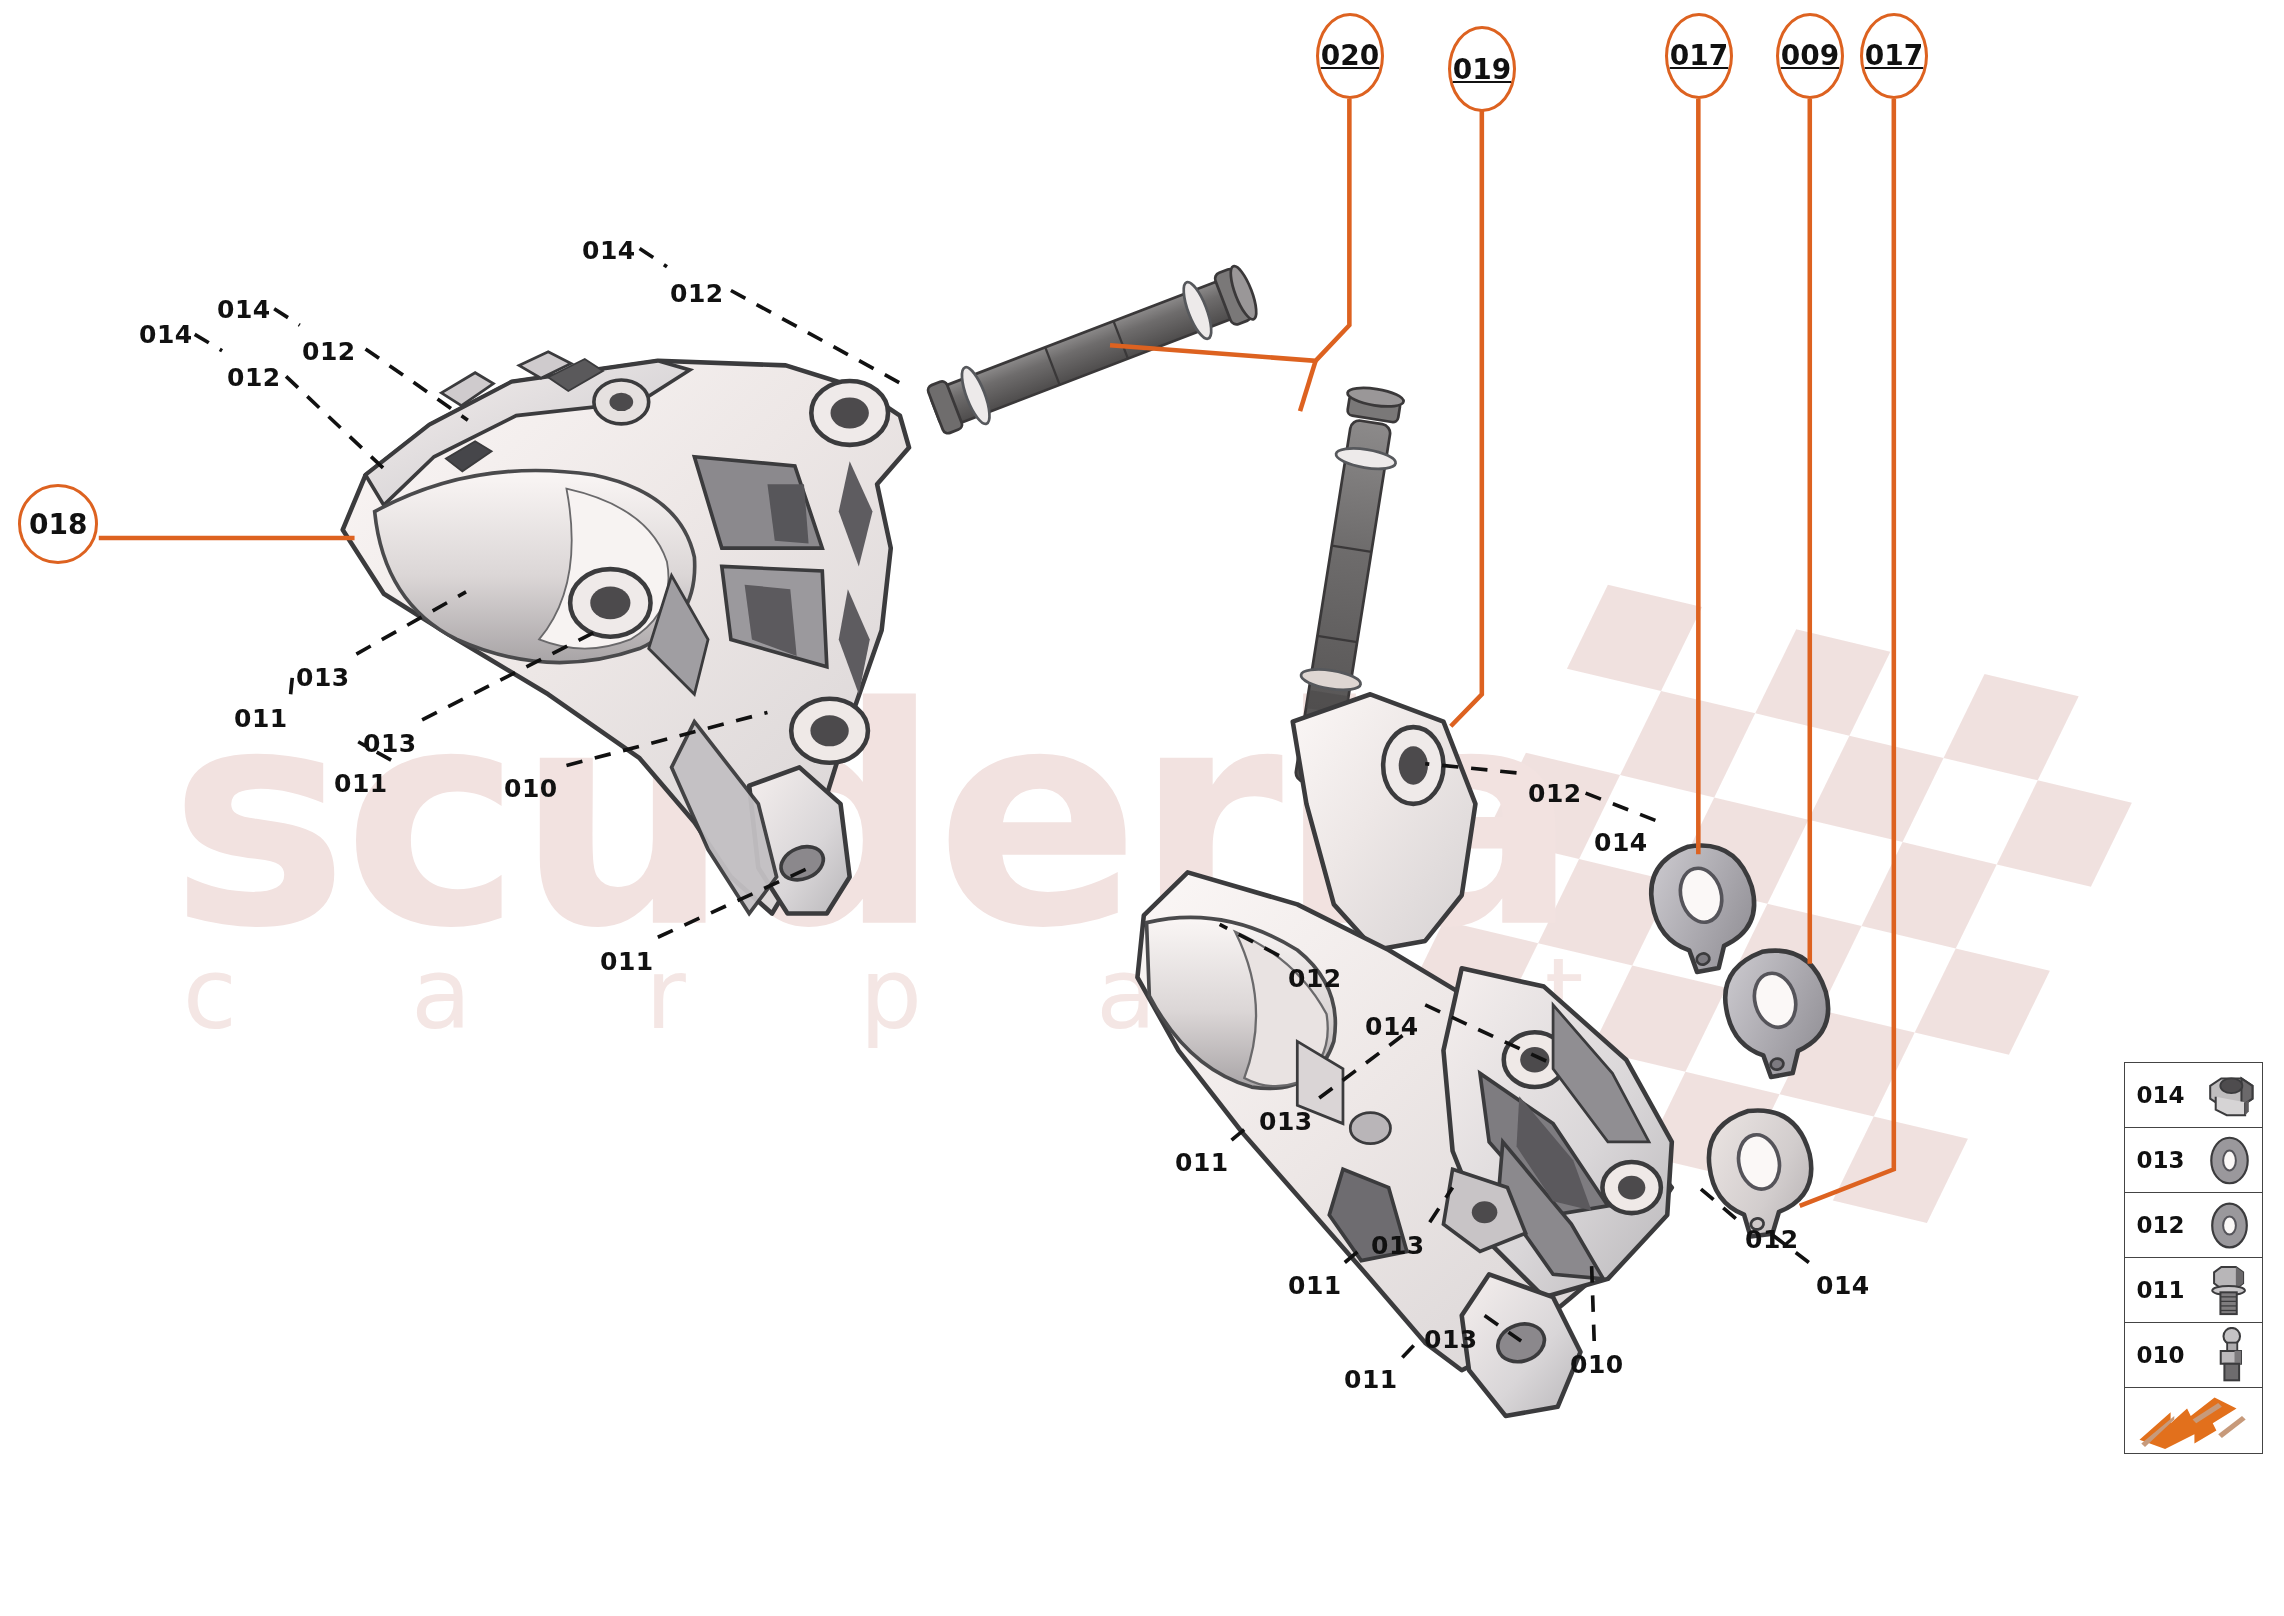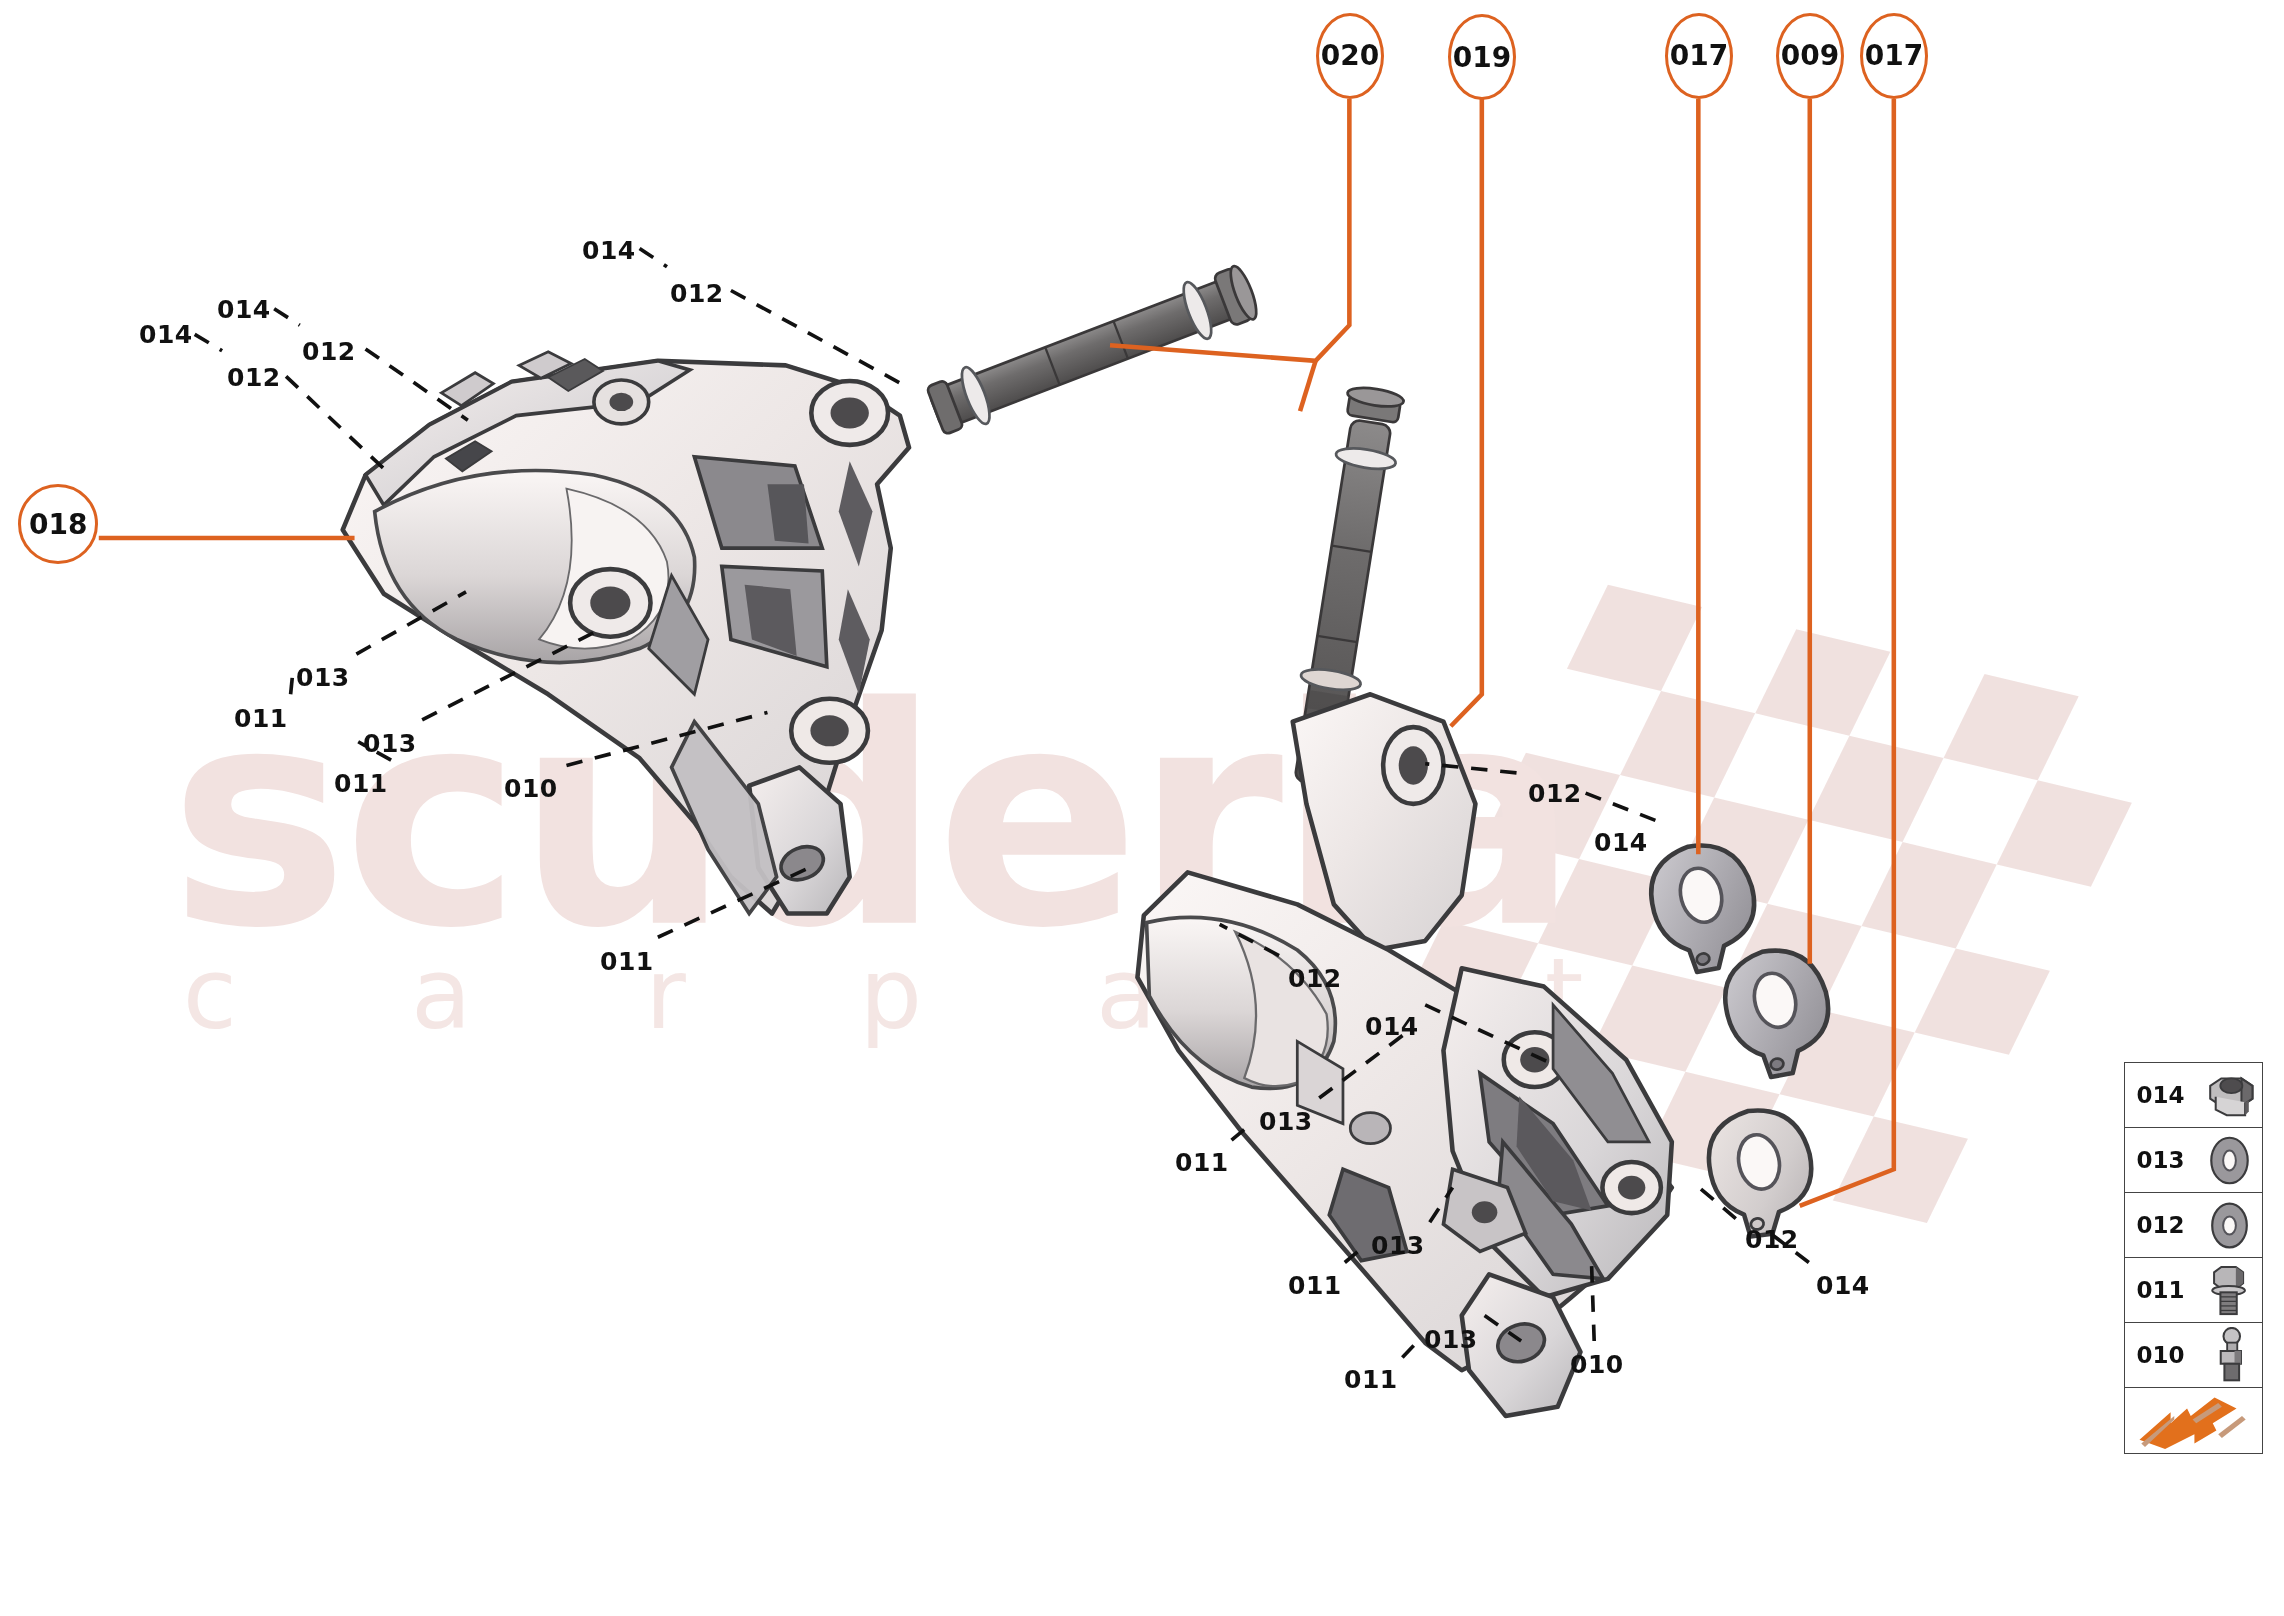--- a/index.html
+++ b/index.html
@@ -7,21 +7,21 @@
        font-family:"DejaVu Sans","Liberation Sans",sans-serif;}
   #stage{position:relative;width:2284px;height:1616px;background:#ffffff;}
   #stage svg.layer{position:absolute;left:0;top:0;width:2284px;height:1616px;}
   .lbl{position:absolute;font-weight:700;font-size:25px;color:#111;
        letter-spacing:0.5px;white-space:nowrap;
        font-family:"DejaVu Sans","Liberation Sans",sans-serif;}
   .callout{position:absolute;font-weight:700;font-size:28px;color:#111;
        display:flex;align-items:center;justify-content:center;
        border:3.7px solid #DD6220;background:#fff;box-sizing:border-box;
        font-family:"DejaVu Sans","Liberation Sans",sans-serif;}
-  .callout.ellipse{width:68px;height:86px;border-radius:50%/50%;}
+  .callout.ellipse{width:68px;height:86px;border-radius:50%/50%;text-decoration:underline;}
   .callout.circle{width:80px;height:80px;border-radius:50%;}
   
   #legend{position:absolute;left:2124px;top:1062px;width:139px;
           border:1.8px solid #444;box-sizing:border-box;background:#fff;}
   .lgrow{display:flex;align-items:center;height:65px;
          border-bottom:1.8px solid #444;box-sizing:border-box;}
   .lgrow:last-child{border-bottom:none;}
   .lgnum{width:71px;text-align:center;font-weight:700;font-size:23px;color:#111;
          font-family:"DejaVu Sans","Liberation Sans",sans-serif;}
   .lgico{flex:1;display:flex;align-items:center;justify-content:center;height:100%;}
@@ -266,21 +266,21 @@
       <path d="M1472 1382 L1496 1362"></path>
       <path d="M1625 1440 L1665 1468"></path>
       <path d="M1535 1486 L1556 1464"></path>
       <path d="M1745 1468 L1742 1380"></path>
       <path d="M1900 1334 L1860 1300"></path>
       <path d="M1980 1382 L1935 1348"></path>
     </g>
   </svg>
 
   <div class="callout ellipse" style="left:1316px;top:12.8px">020</div>
-  <div class="callout ellipse" style="left:1448px;top:14px">019</div>
+  <div class="callout ellipse" style="left:1448px;top:26px">019</div>
   <div class="callout ellipse" style="left:1665px;top:12.8px">017</div>
   <div class="callout ellipse" style="left:1776px;top:12.8px">009</div>
   <div class="callout ellipse" style="left:1860px;top:12.8px">017</div>
   <div class="callout circle" style="left:18.3px;top:484px">018</div>
 
   <div class="lbl" style="left:582px;top:236px">014</div>
   <div class="lbl" style="left:670px;top:279px">012</div>
   <div class="lbl" style="left:217px;top:295px">014</div>
   <div class="lbl" style="left:302px;top:337px">012</div>
   <div class="lbl" style="left:139px;top:320px">014</div>

